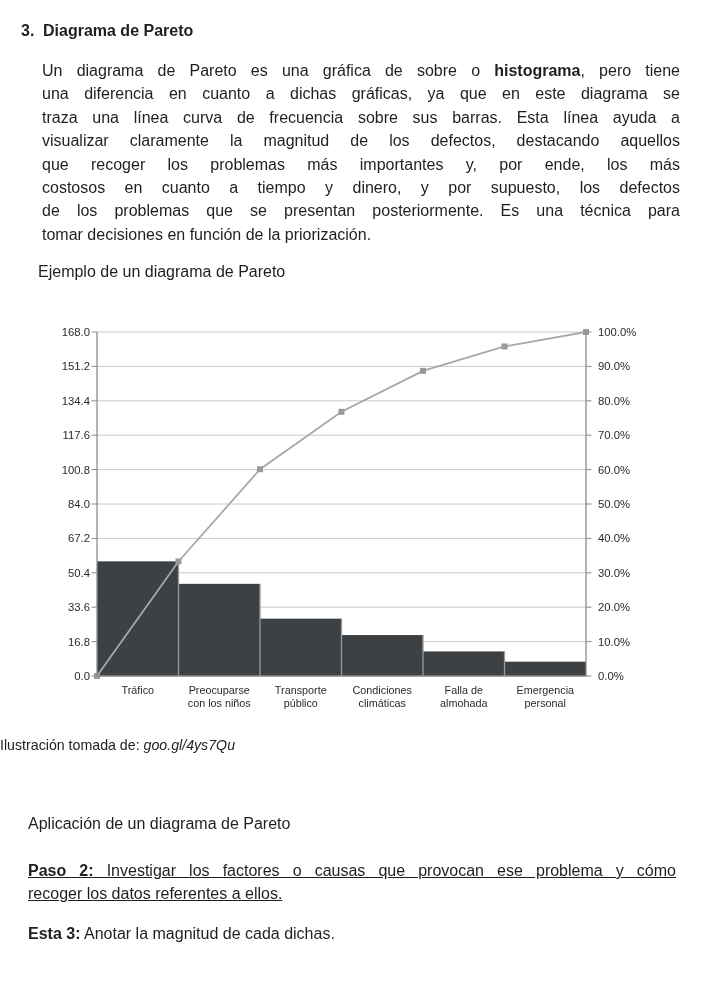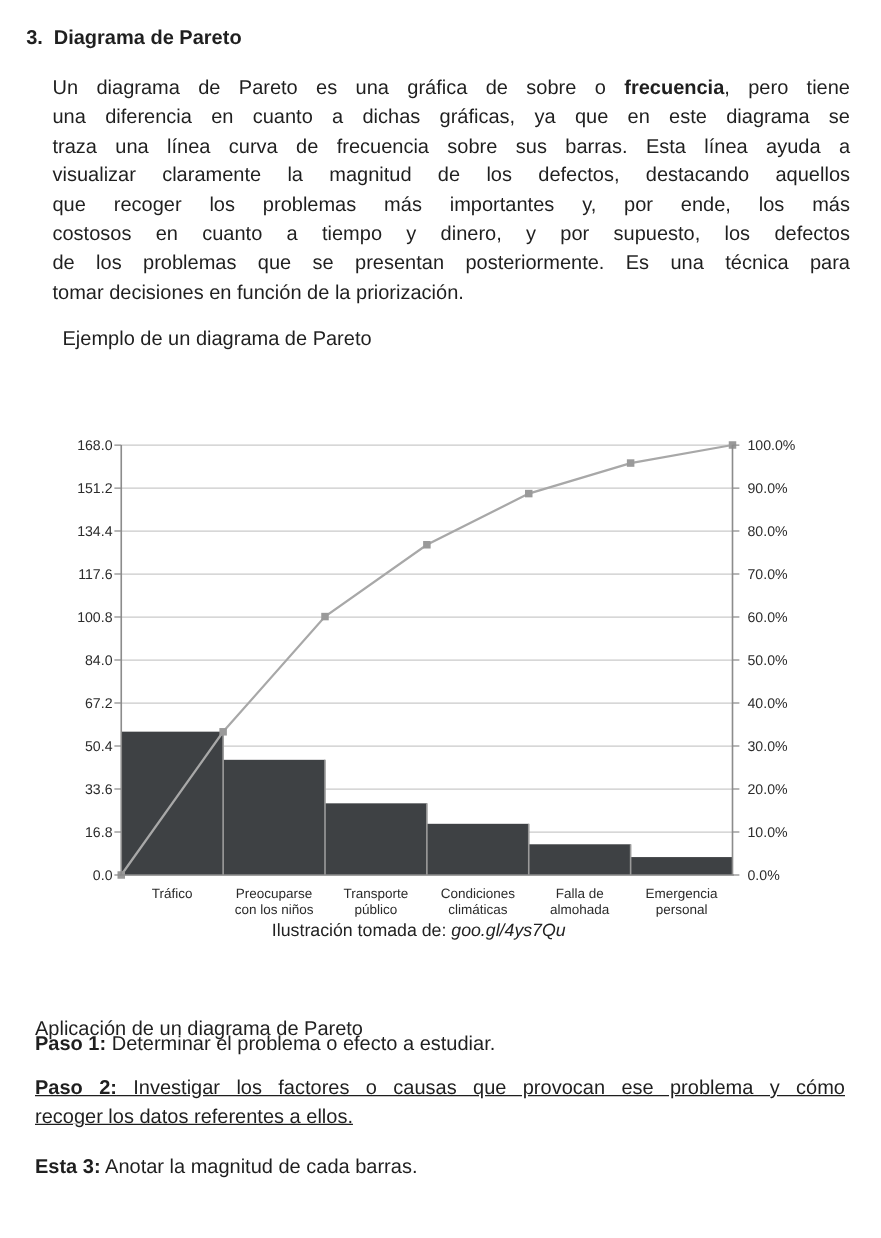--- a/index.html
+++ b/index.html
@@ -7,41 +7,41 @@
     position:relative;width:705px;height:990px;background:#ffffff;
     font-family:"Liberation Sans",sans-serif;color:#1f1f1f;overflow:hidden;
   }
   .b{font-weight:bold;}
   .i{font-style:italic;}
   .heading{position:absolute;top:22px;left:21px;font-size:16px;font-weight:bold;display:flex;}
   .heading .num{width:22px;}
   .para{position:absolute;top:59px;left:42px;width:638px;font-size:16px;line-height:23.4px;}
   .line{min-height:23.4px;}
   .jl{text-align:justify;text-align-last:justify;}
-  .example{position:absolute;top:263px;left:50px;font-size:16px;}
-  .chart-area{position:absolute;top:344px;left:0;width:705px;height:400px;}
-  .caption{position:absolute;top:737px;left:0;width:670px;text-align:center;font-size:14.2px;color:#222;}
+  .example{position:absolute;top:263px;left:38px;font-size:16px;}
+  .chart-area{position:absolute;top:320px;left:0;width:705px;height:400px;}
+  .caption{position:absolute;top:737px;left:0;width:670px;text-align:left;font-size:14.2px;color:#222;}
   .application{position:absolute;top:815px;left:28px;font-size:16px;}
   .step{position:absolute;left:28px;width:648px;font-size:16px;line-height:23.3px;}
   .step1{top:824px;}
   .step2{top:859px;text-decoration:underline;}
   .step3{top:922px;}
 </style>
 </head>
 <body>
 
 <div class="page">
 
   <div class="heading">
     <span class="num">3.</span>
     <span>Diagrama de Pareto</span>
   </div>
 
   <div class="para">
-      <div class="line jl"><span>Un diagrama de Pareto es una gráfica de sobre o </span><span class="b">frecuencia</span><span>, pero tiene</span></div>
+      <div class="line jl"><span>Un diagrama de Pareto es una gráfica de sobre o </span><span class="b">histograma</span><span>, pero tiene</span></div>
       <div class="line jl"><span>una diferencia en cuanto a dichas gráficas, ya que en este diagrama se</span></div>
       <div class="line jl"><span>traza una línea curva de frecuencia sobre sus barras. Esta línea ayuda a</span></div>
       <div class="line jl"><span>visualizar claramente la magnitud de los defectos, destacando aquellos</span></div>
       <div class="line jl"><span>que recoger los problemas más importantes y, por ende, los más</span></div>
       <div class="line jl"><span>costosos en cuanto a tiempo y dinero, y por supuesto, los defectos</span></div>
       <div class="line jl"><span>de los problemas que se presentan posteriormente. Es una técnica para</span></div>
       <div class="line"><span>tomar decisiones en función de la priorización.</span></div>
     </div>
 
   <div class="example">Ejemplo de un diagrama de Pareto</div>
@@ -136,24 +136,21 @@
         <text x="545.25" y="704" text-anchor="middle" font-size="10.8" fill="#2b2b2b">Emergencia</text>
         <text x="545.25" y="717" text-anchor="middle" font-size="10.8" fill="#2b2b2b">personal</text>
       </svg></div>
 
   <div class="caption">
     <span>Ilustración tomada de: </span><span class="i">goo.gl/4ys7Qu</span>
   </div>
 
   <div class="application">Aplicación de un diagrama de Pareto</div>
 
-  <div class="step step1">
-      <div class="line"><span class="b">Paso 1:</span><span> Determinar el problema o efecto a estudiar.</span></div>
-    </div>
   <div class="step step2">
       <div class="line jl"><span class="b">Paso 2:</span><span> Investigar los factores o causas que provocan ese problema y cómo</span></div>
       <div class="line"><span>recoger los datos referentes a ellos.</span></div>
     </div>
   <div class="step step3">
-      <div class="line"><span class="b">Esta 3:</span><span> Anotar la magnitud de cada barras.</span></div>
+      <div class="line"><span class="b">Esta 3:</span><span> Anotar la magnitud de cada dichas.</span></div>
     </div>
 
 </div>
 
 </body></html>

